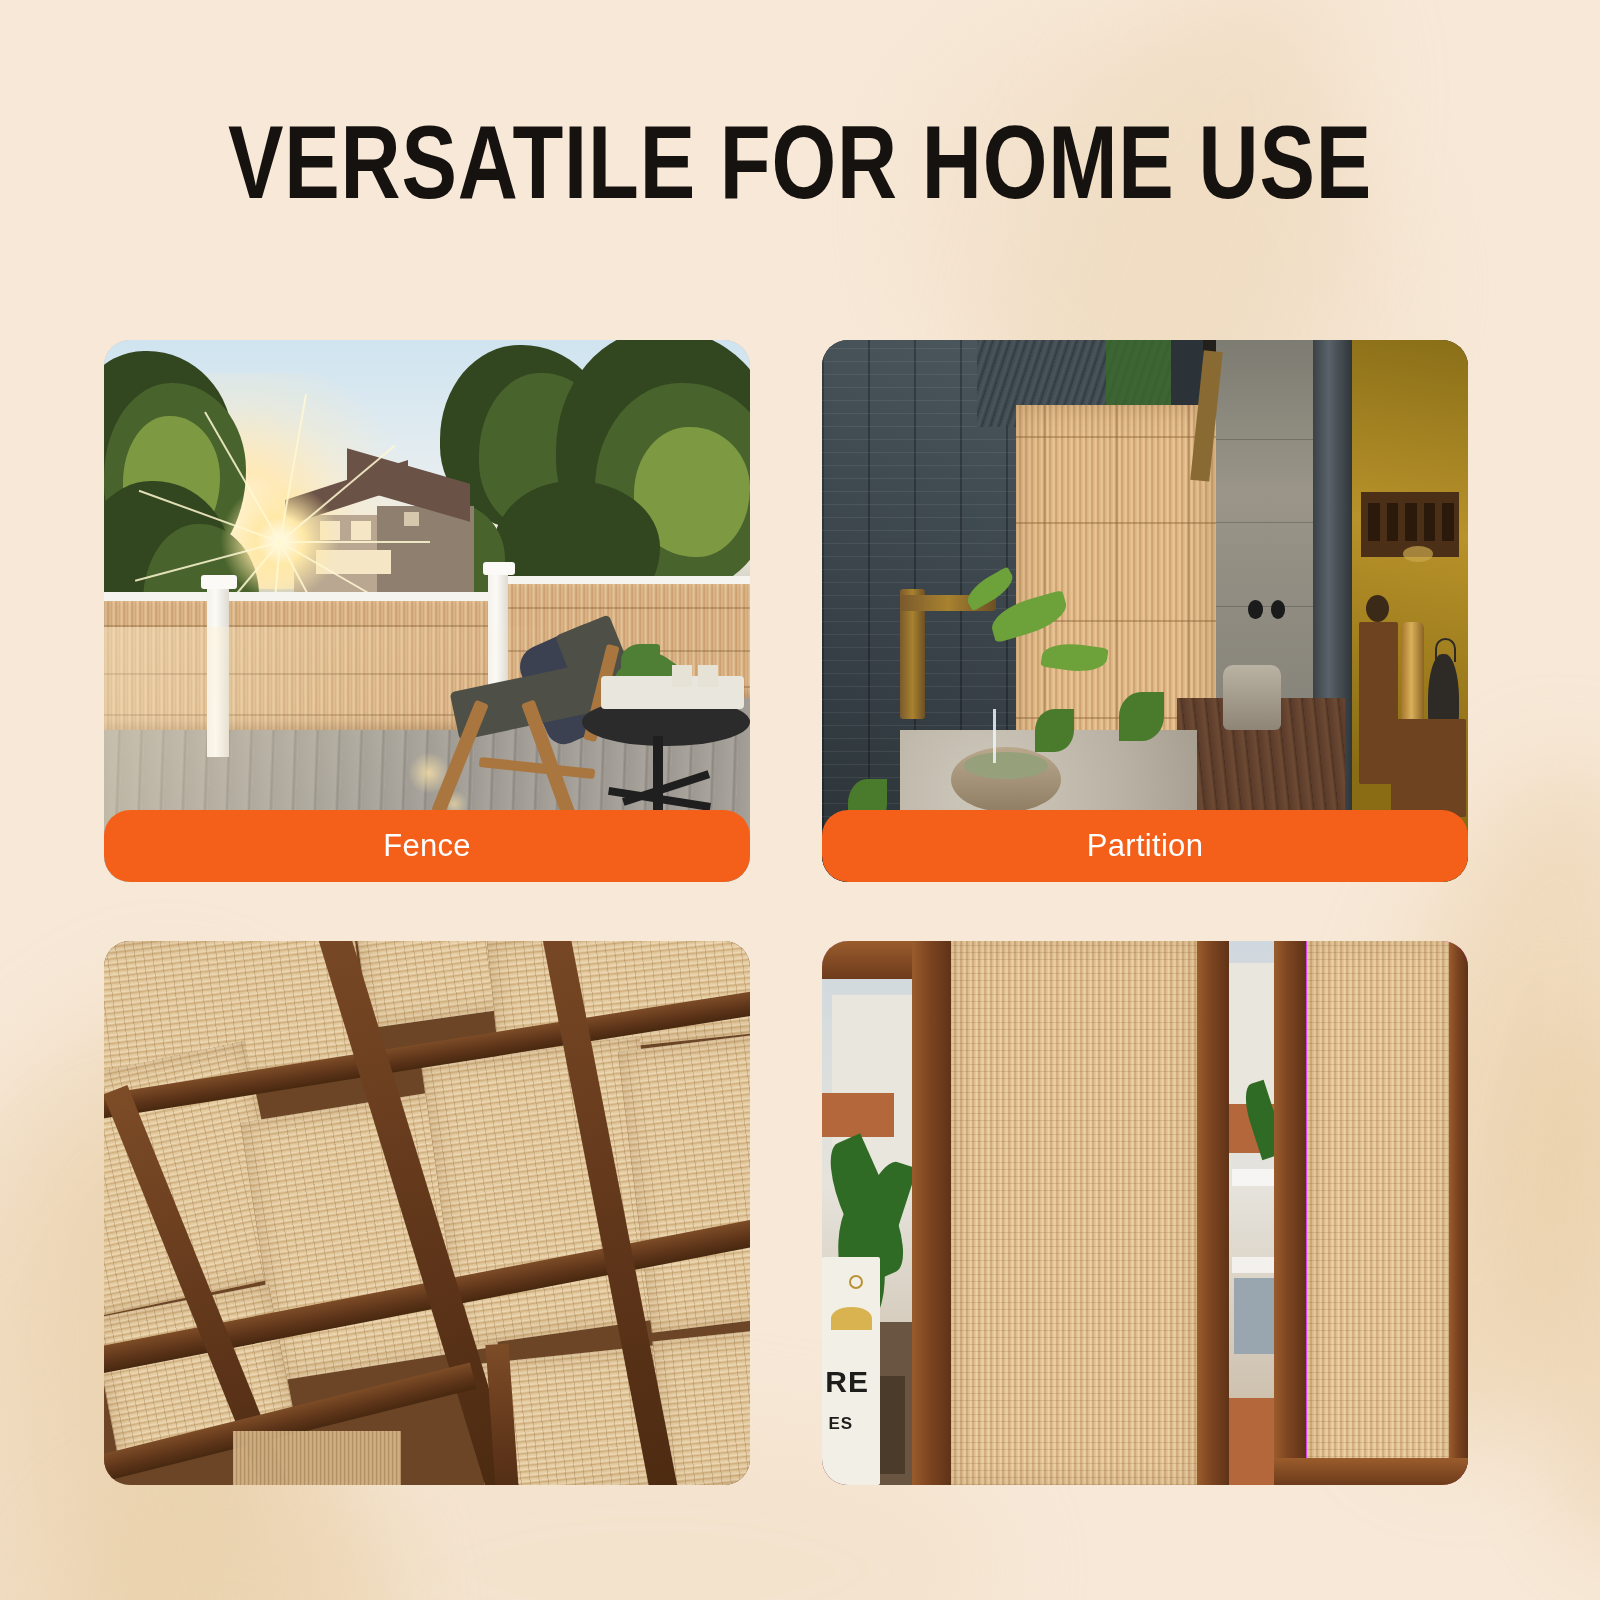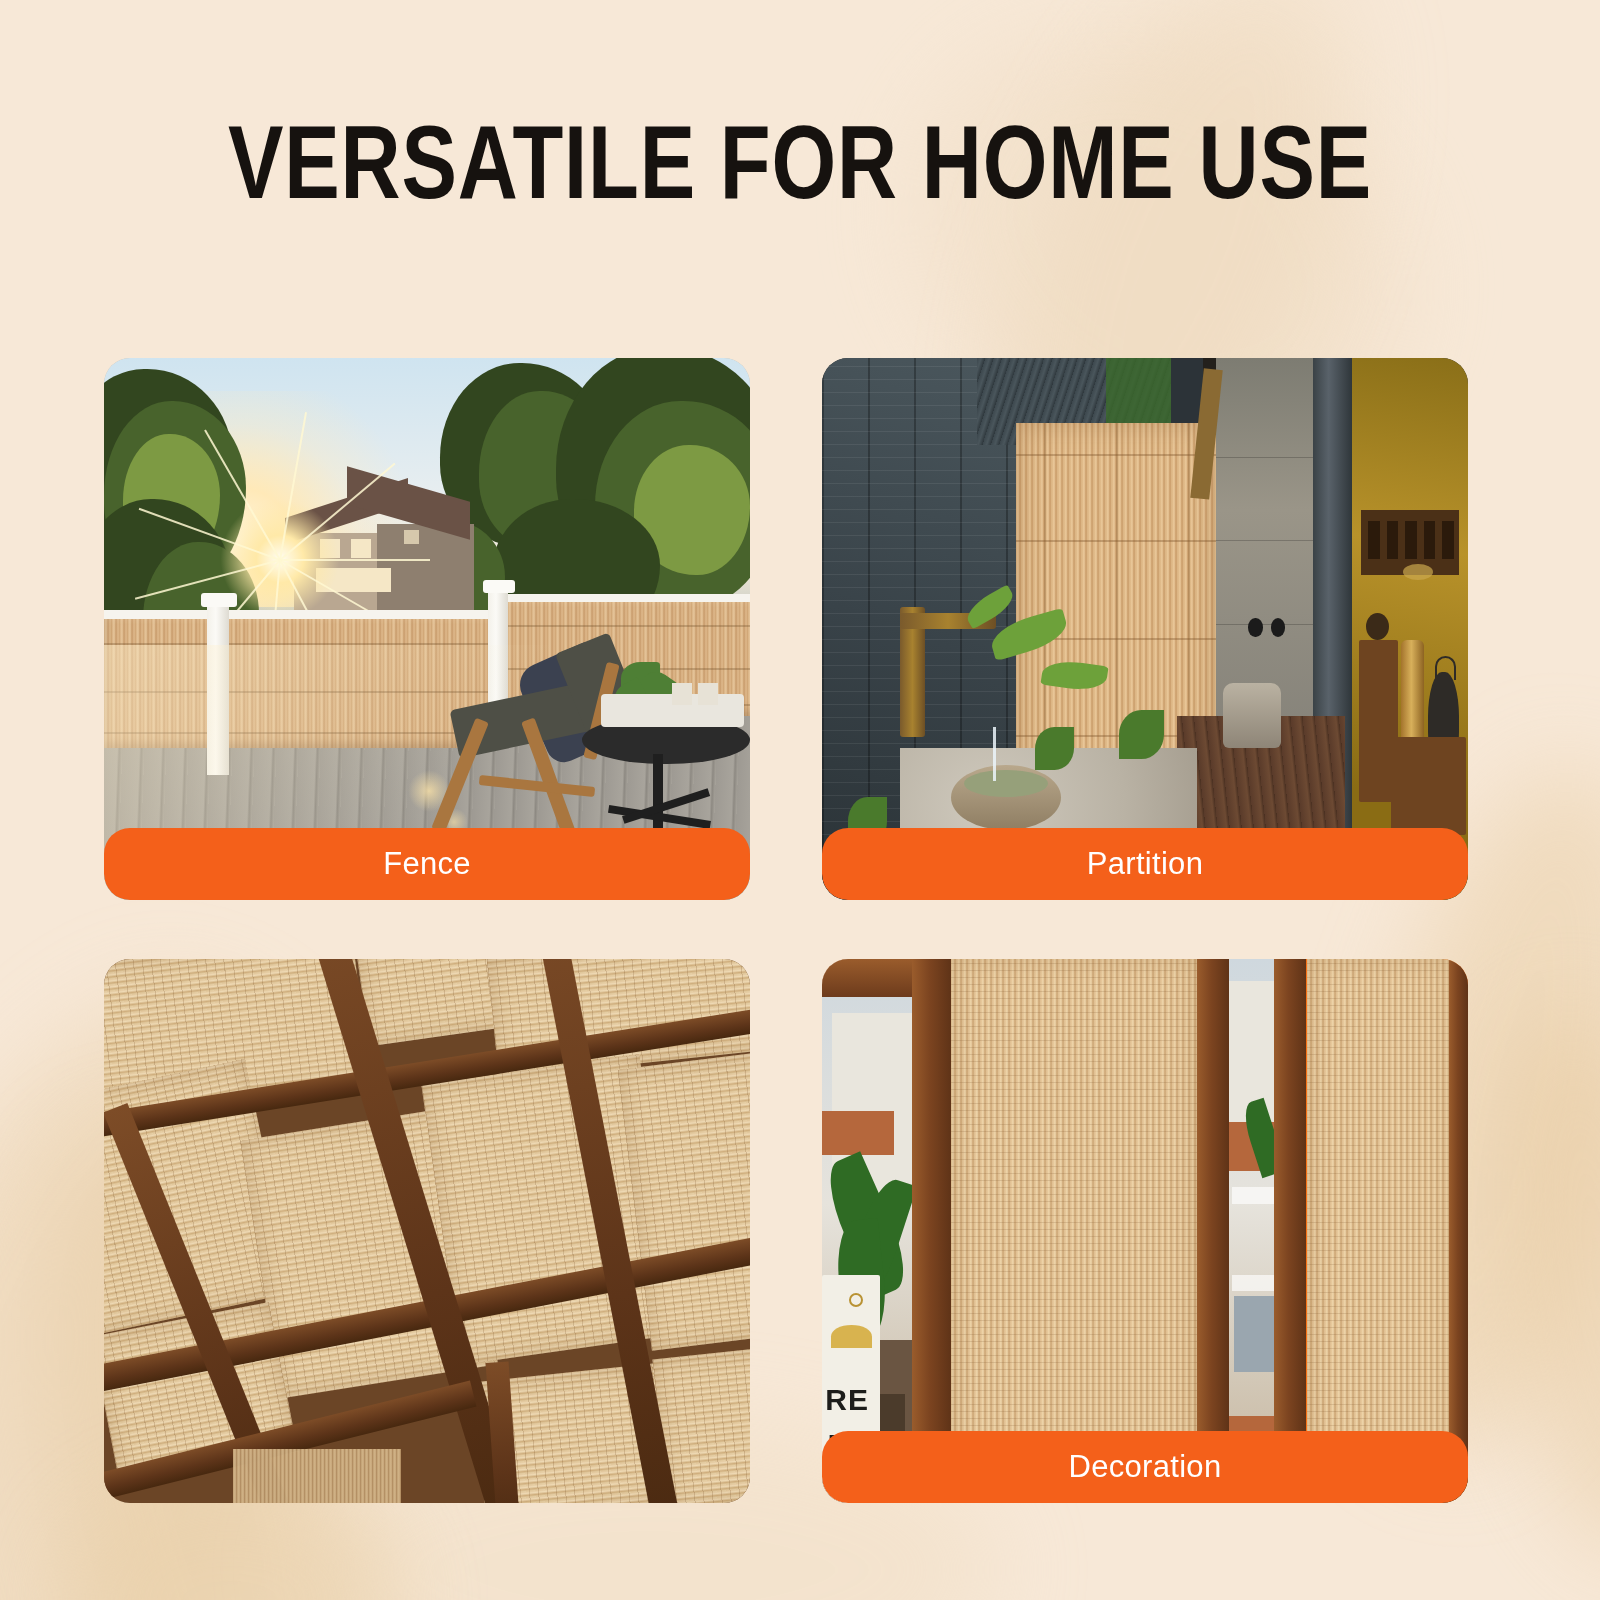--- a/index.html
+++ b/index.html
@@ -28,21 +28,21 @@
     text-align:center;
     font-size:104px;line-height:104px;
     font-weight:bold;color:#16120F;
     letter-spacing:1px;
     transform:scaleX(.80);
     transform-origin:center top;
     white-space:nowrap;
   }
 
   
-  .grid{position:absolute;left:104px;top:358px;width:1394px;}
+  .grid{position:absolute;left:104px;top:340px;width:1394px;}
   .row{display:flex;gap:72px;}
   .row+.row{margin-top:59px;}
   .card{
     position:relative;width:646px;height:542px;
     border-radius:26px;overflow:hidden;
     background:#cdbba4;
   }
   .row2 .card{height:544px;}
   .photo{position:absolute;inset:0;overflow:hidden;}
 
@@ -139,21 +139,21 @@
   
   .p-ceil{background:#6b4526;}
   .cpanel{position:absolute;
     background:repeating-linear-gradient(180deg,#e2c79c 0px,#eed9b4 2px,#cfae7d 4px,#e6cfa5 6px);
     box-shadow:inset 0 0 22px rgba(120,80,40,.25);}
   .cpanel::after{content:"";position:absolute;inset:0;
     background:repeating-linear-gradient(90deg,rgba(120,80,40,.22) 0px,rgba(120,80,40,.22) 1px,transparent 1px,transparent 9px);}
   .beam{position:absolute;background:linear-gradient(180deg,#7d4c27,#5d3419 60%,#47280f);}
 
   
-  .p-dec{background:#f97316;}
+  .p-dec{background:#d946ef;}
   .blind{position:absolute;top:0;bottom:0;
     background:repeating-linear-gradient(90deg,#e3c293 0px,#f0d8ae 2px,#caa271 4px,#e8cb9f 6px);
     box-shadow:inset 0 0 24px rgba(130,90,45,.22);}
   .blind::after{content:"";position:absolute;inset:0;
     background:repeating-linear-gradient(0deg,rgba(120,80,40,.18) 0px,rgba(120,80,40,.18) 1px,transparent 1px,transparent 7px);}
   .frame{position:absolute;top:0;bottom:0;background:linear-gradient(90deg,#9a5c2c,#7c4420 45%,#5f3317);}
   .frame-h{position:absolute;background:linear-gradient(180deg,#9a5c2c,#6d3b1c);}
   .outside{position:absolute;top:0;bottom:0;background:linear-gradient(180deg,#cfd8de,#e6e3dc 45%,#c4b49c);}
   .out-bldg{position:absolute;background:#e9e6dd;}
   .out-roof{position:absolute;background:#b5673c;}
@@ -396,17 +396,16 @@
         <div class="frame" style="left:97%;width:3%;"></div>
         <div class="frame-h" style="left:70%;bottom:0;width:30%;height:5%;"></div>
 
         <div class="sign" style="left:0;top:58%;width:9%;height:42%;">
           <div style="position:absolute;left:46%;top:8%;width:10px;height:10px;border:2px solid #b99233;border-radius:50%;"></div>
           <div style="position:absolute;left:16%;top:22%;width:70%;height:10%;background:#d8b34f;border-radius:50% 50% 0 0;"></div>
         </div>
         <div class="sign-txt" style="left:0.5%;top:78%;font-size:30px;">RE</div>
         <div class="sign-txt" style="left:1%;top:87%;font-size:17px;">ES</div>
       </div>
-      <div class="label">Decoration</div>
     </div>
 
   </div>
 </div>
 
 </body></html>

